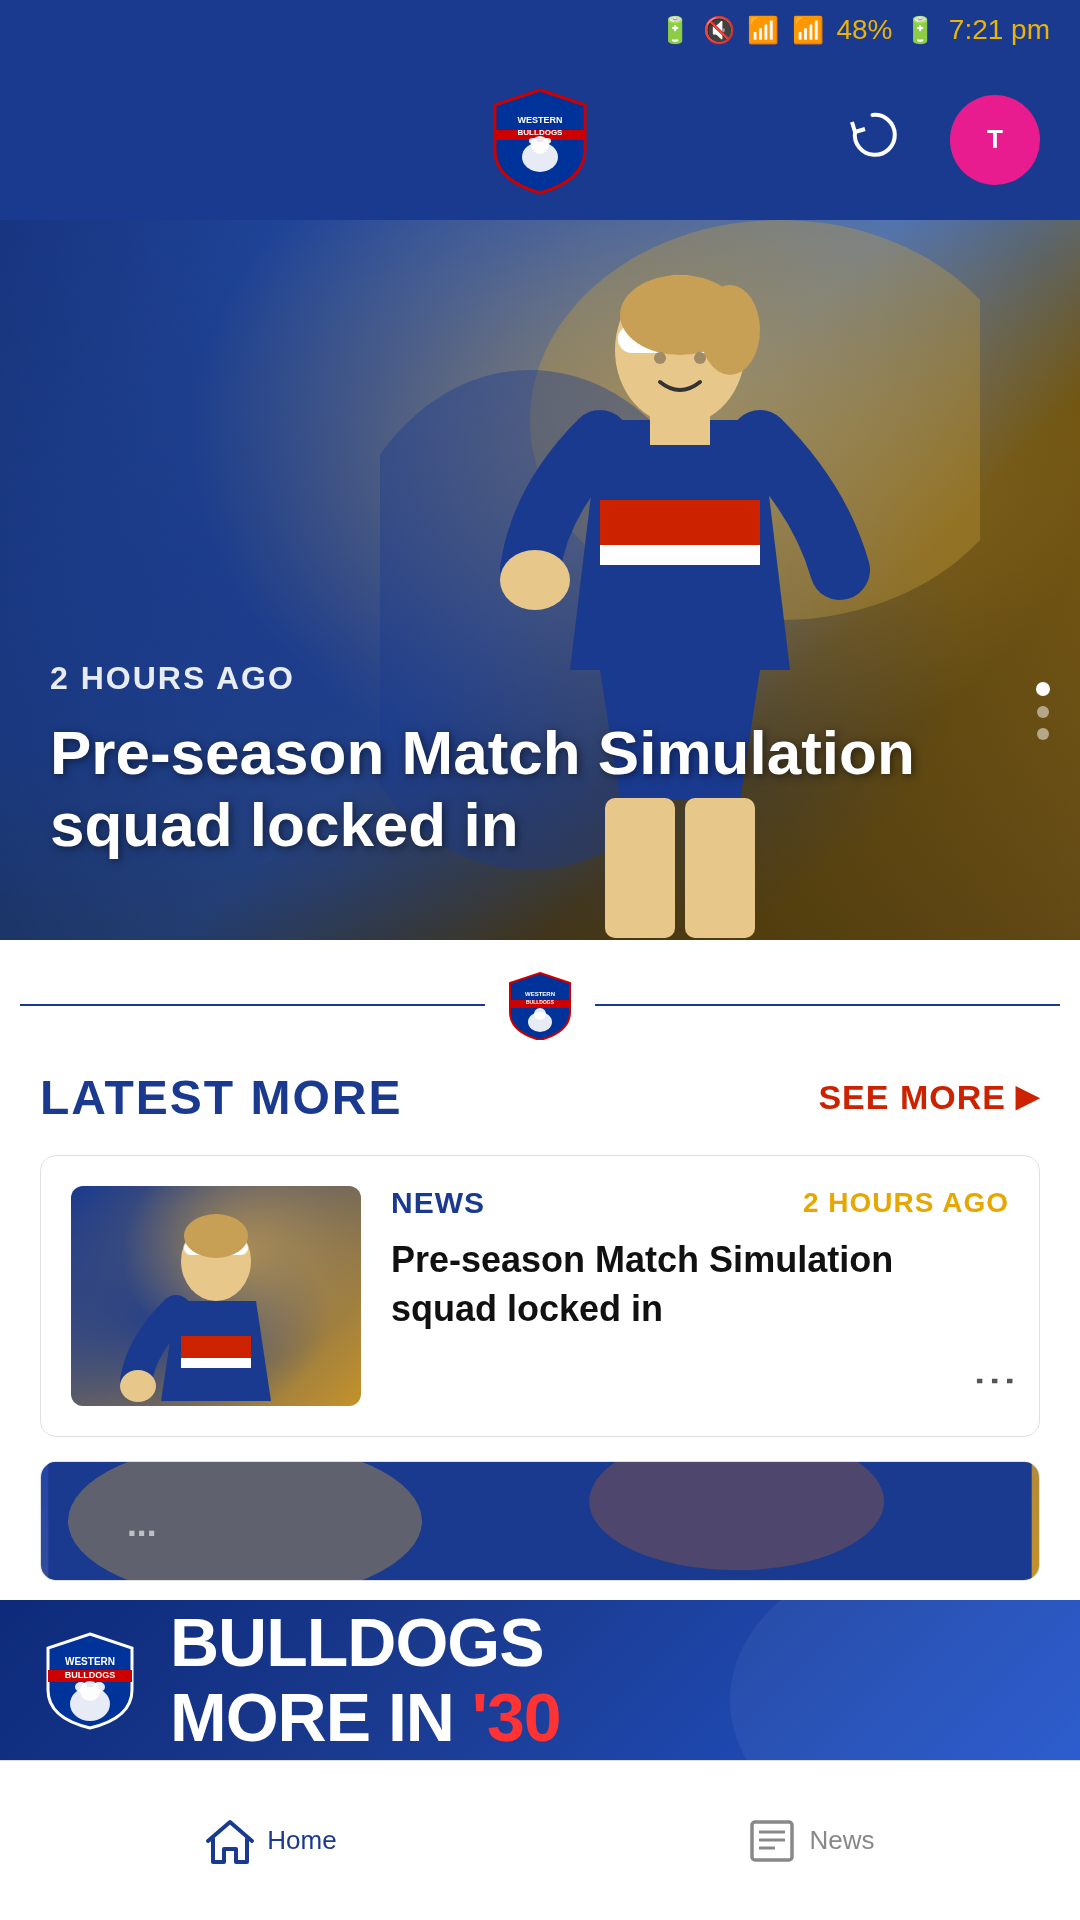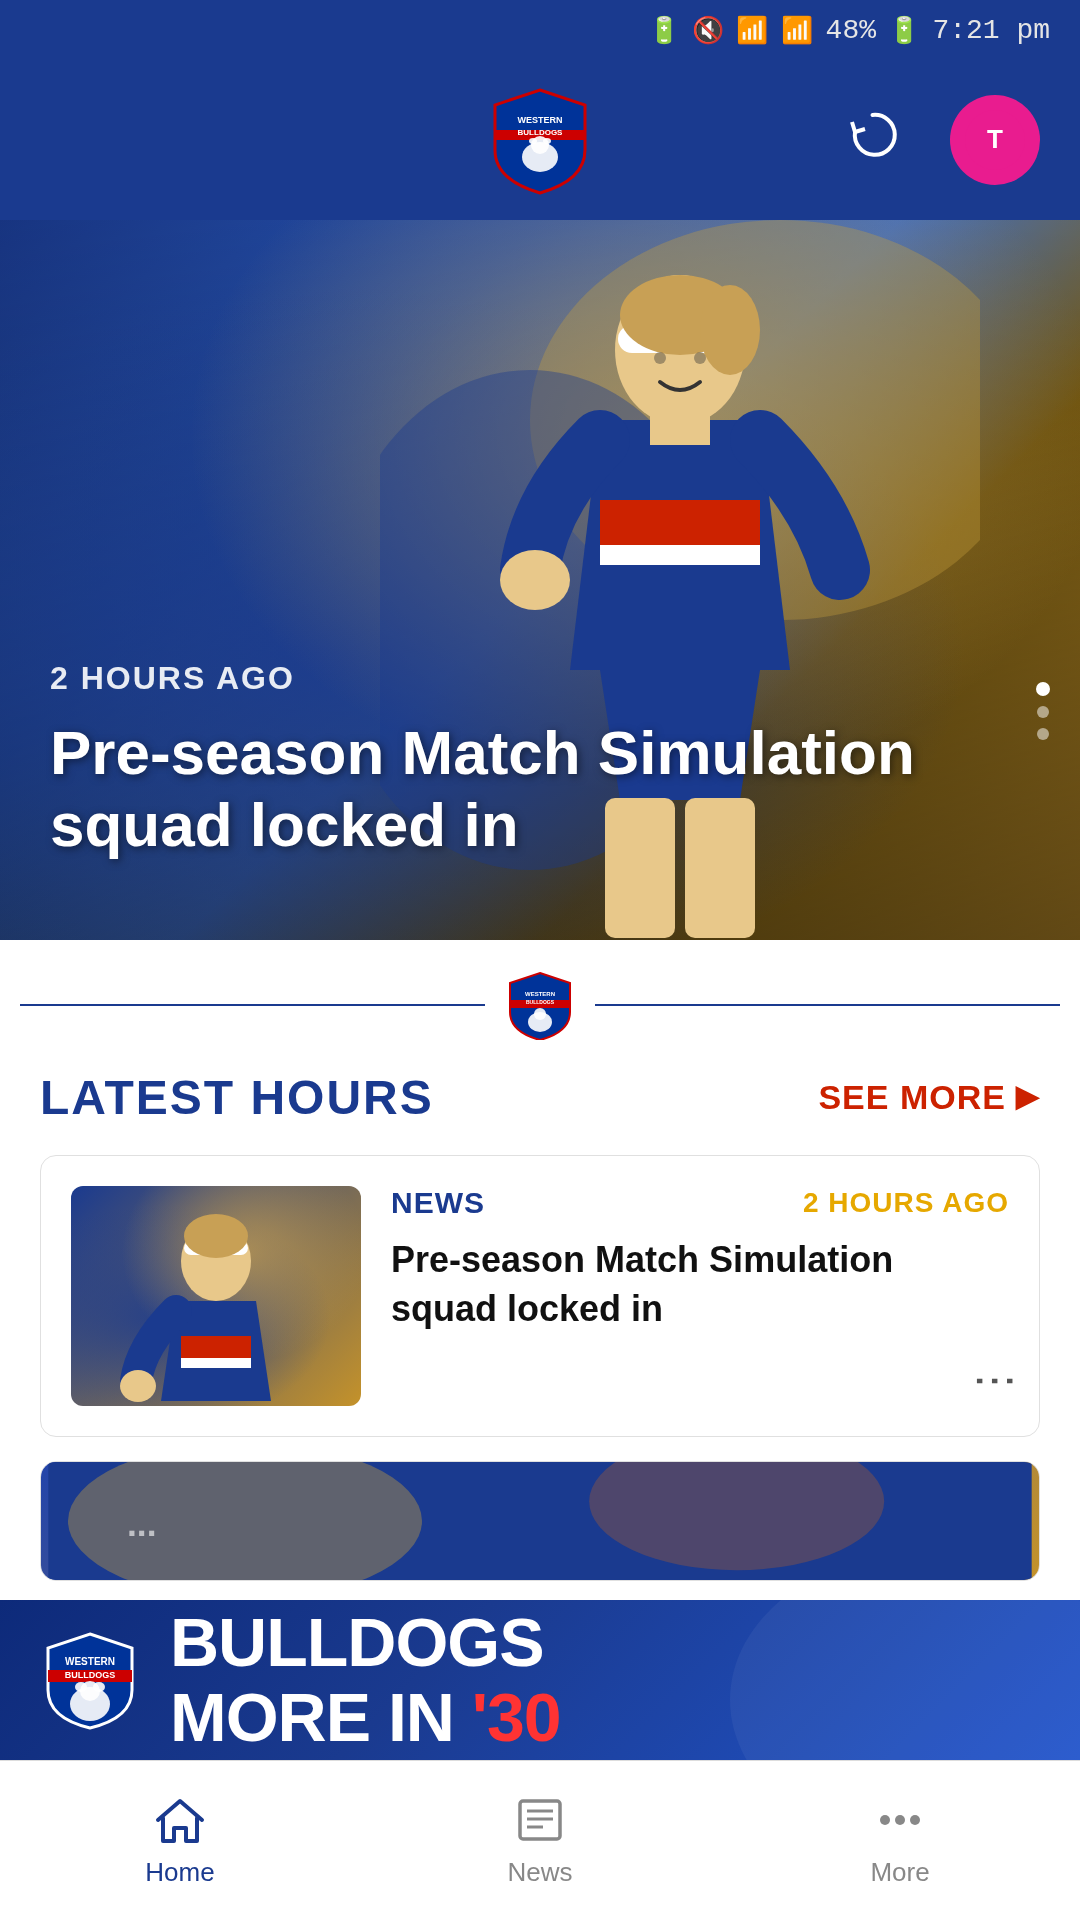--- a/index.html
+++ b/index.html
@@ -17,24 +17,23 @@
     .status-bar {
       background: #1a3a8f;
       height: 60px;
       display: flex;
       align-items: center;
       justify-content: flex-end;
       padding: 0 30px;
       gap: 18px;
     }
     .status-bar-text {
-      color: #e5e5e5;
+      color: #eab308;
       font-size: 28px;
       font-weight: 500;
-      font-family: Liberation Mono, monospace;
     }
     .status-icons {
       display: flex;
       align-items: center;
       gap: 12px;
       color: white;
       font-size: 26px;
     }
 
     
@@ -334,21 +333,21 @@
       right: 0;
       height: 160px;
       background: white;
       border-top: 1px solid #ddd;
       display: flex;
       align-items: center;
     }
     .nav-item {
       flex: 1;
       display: flex;
-      flex-direction: column;
+      flex-direction: row;
       align-items: center;
       justify-content: center;
       gap: 10px;
       cursor: pointer;
       padding: 10px 0;
     }
     .nav-label {
       font-size: 26px;
       color: #888;
       font-weight: 500;
@@ -466,21 +465,21 @@
     <text x="35" y="26" text-anchor="middle" fill="white" font-size="6" font-weight="bold">WESTERN</text>
     <text x="35" y="34" text-anchor="middle" fill="white" font-size="5" font-weight="bold">BULLDOGS</text>
     <ellipse cx="35" cy="52" rx="12" ry="10" fill="white" opacity="0.9"></ellipse>
     <circle cx="35" cy="44" r="6" fill="white" opacity="0.9"></circle>
   </svg>
   <div class="divider-line"></div>
 </div>
 
 <div class="latest-news-section">
   <div class="latest-news-header">
-    <div class="latest-news-title">LATEST HOURS</div>
+    <div class="latest-news-title">LATEST MORE</div>
     <div class="see-more-btn">
       <span>SEE MORE</span>
       <span class="see-more-arrow">▶</span>
     </div>
   </div>
 
   <div class="news-card">
     <div class="news-card-inner">
 
       <div class="news-card-image">
@@ -566,22 +565,14 @@
       <rect x="7" y="8" width="40" height="38" rx="3" stroke="#888" stroke-width="3.5" fill="none"></rect>
       <line x1="14" y1="18" x2="40" y2="18" stroke="#888" stroke-width="3"></line>
       <line x1="14" y1="26" x2="40" y2="26" stroke="#888" stroke-width="3"></line>
       <line x1="14" y1="34" x2="30" y2="34" stroke="#888" stroke-width="3"></line>
     </svg>
     <span class="nav-label">News</span>
   </div>
 
 
 
-  <div class="nav-item">
-    <svg width="54" height="54" viewBox="0 0 54 54">
-      <circle cx="12" cy="27" r="5" fill="#888"></circle>
-      <circle cx="27" cy="27" r="5" fill="#888"></circle>
-      <circle cx="42" cy="27" r="5" fill="#888"></circle>
-    </svg>
-    <span class="nav-label">More</span>
-  </div>
 
 </div>
 
 </body></html>

